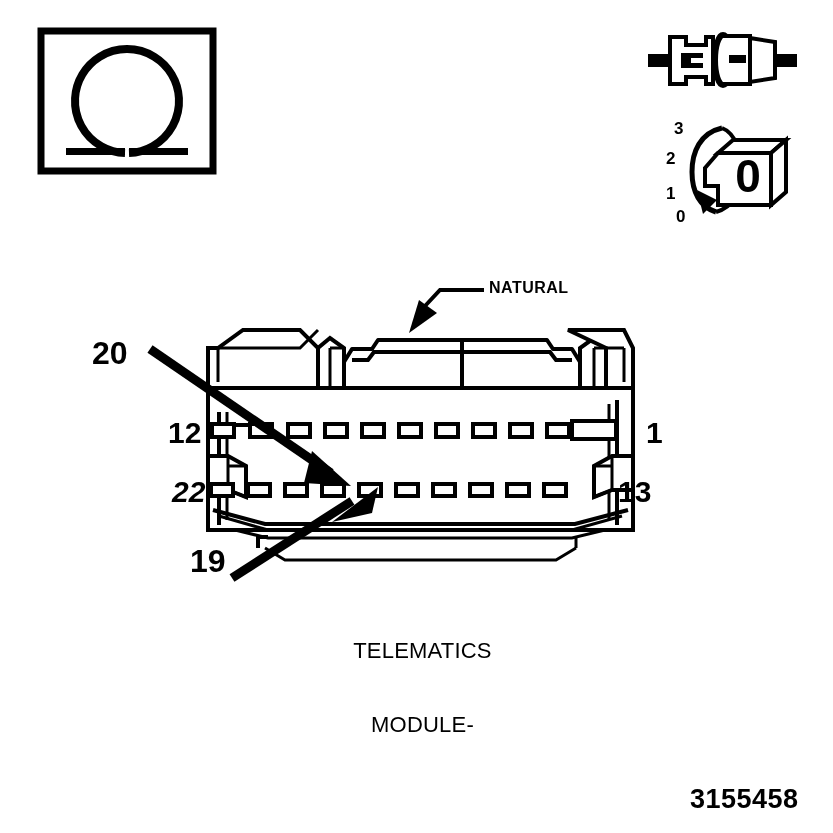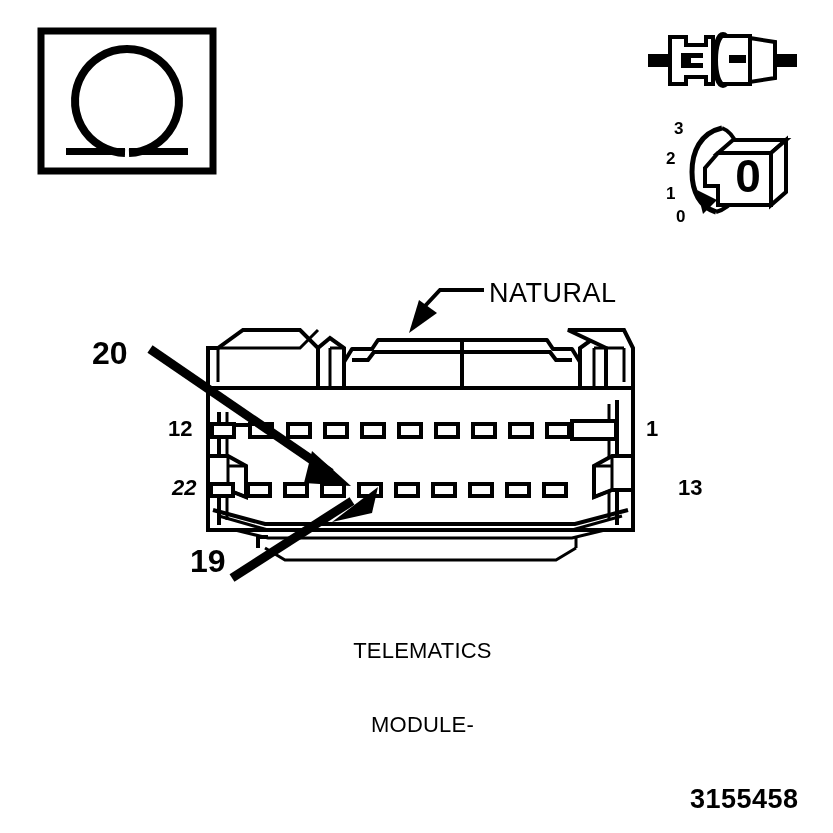--- a/index.html
+++ b/index.html
@@ -28,22 +28,22 @@
   }
   .lbl {
     position: absolute;
     font-family: "Liberation Sans", sans-serif;
     font-weight: bold;
     color: #000;
     white-space: pre;
     line-height: 1.0;
   }
   .lbl-num { font-size: 32px; }
-  .lbl-pin { font-size: 22px; }
-  .lbl-nat { font-size: 27px; font-weight: normal; letter-spacing: 0.5px; }
+  .lbl-pin { font-size: 30px; }
+  .lbl-nat { font-size: 16px; font-weight: bold; letter-spacing: 0.5px; }
   .lbl-cap {
     font-size: 22px;
     font-weight: normal;
     text-align: center;
     line-height: 1.12;
     letter-spacing: 0.2px;
   }
   .lbl-part { font-size: 27px; font-weight: bold; letter-spacing: 0.5px; }
   .lbl-key { font-size: 17px; font-weight: bold; }
 </style>
@@ -214,21 +214,21 @@
   <div class="lbl lbl-num" style="left:92px; top:337px;">20</div>
 
   <div class="lbl lbl-num" style="left:190px; top:545px;text-align:right;">19</div>
 
   <div class="lbl lbl-pin" style="left:168px; top:418px;">12</div>
 
   <div class="lbl lbl-pin" style="left:172px; top:477px;font-style:italic;">22</div>
 
   <div class="lbl lbl-pin" style="left:646px; top:418px;">1</div>
 
-  <div class="lbl lbl-pin" style="left:678px; top:477px;">13</div>
+  <div class="lbl lbl-pin" style="left:618px; top:477px;">13</div>
 
   <div class="lbl lbl-cap" style="left:320px; top:590px; width:205px;">
     <div>TELEMATICS</div>
     <div>MODULE-</div>
   </div>
 
   <div class="lbl lbl-part" style="left:690px; top:786px;">3155458</div>
 
 </div>
 

